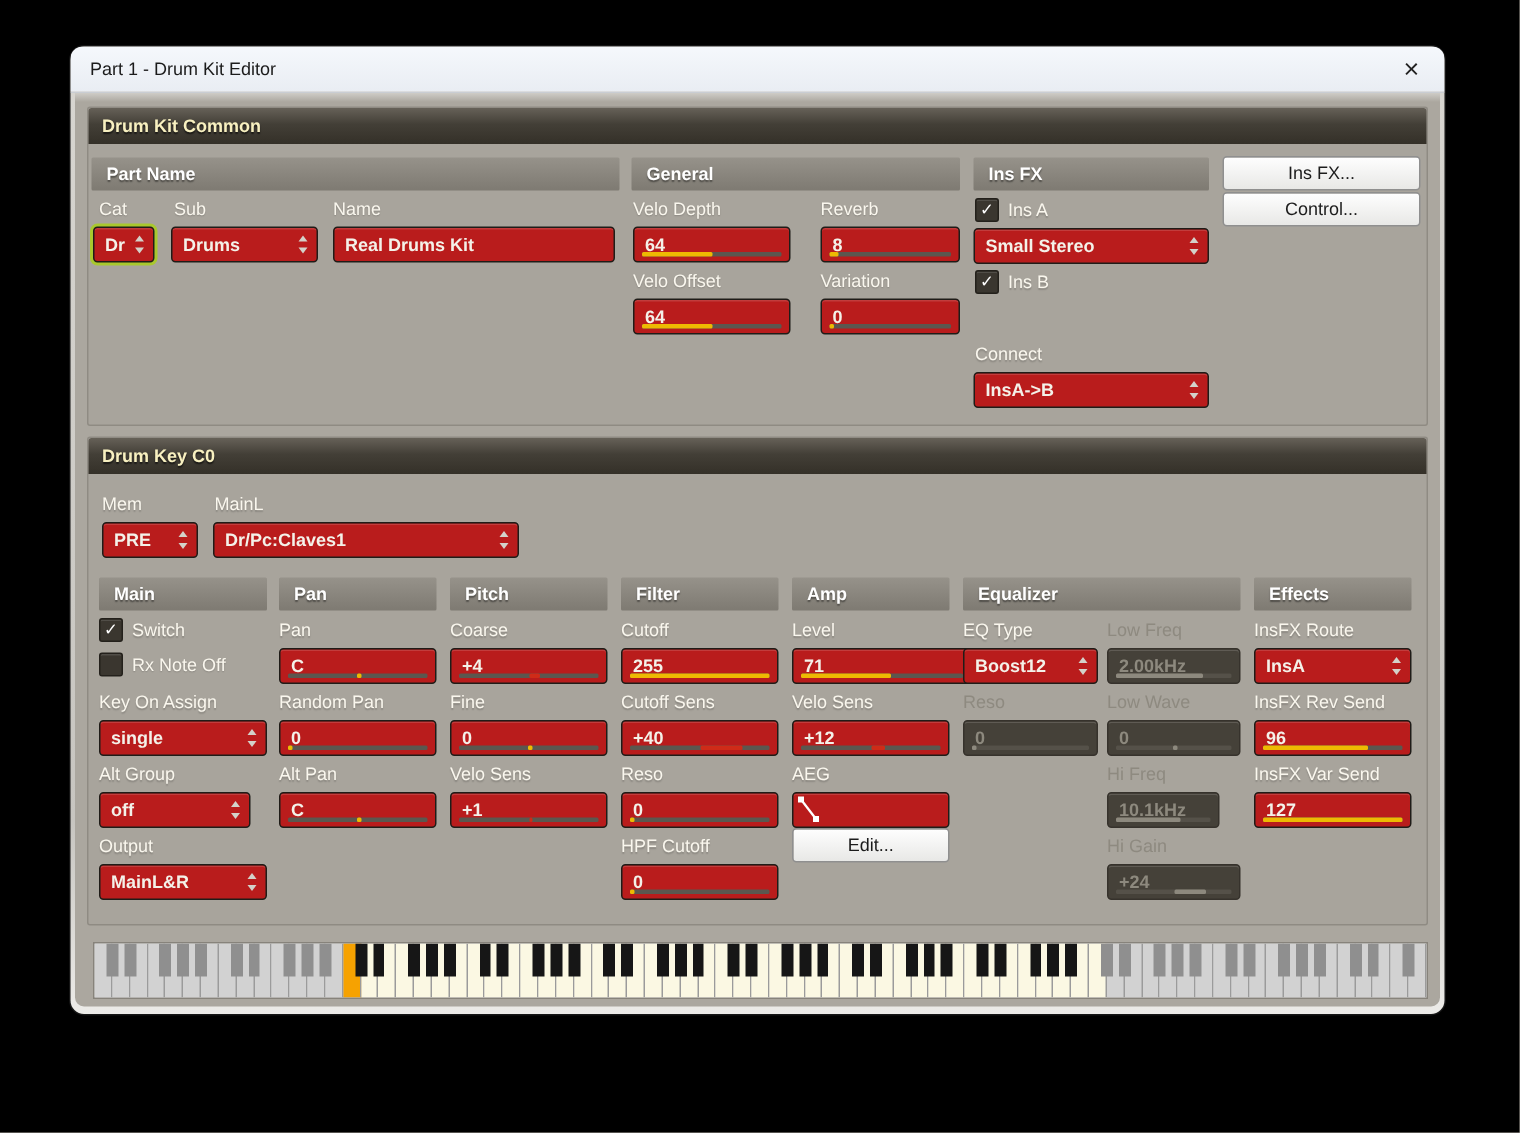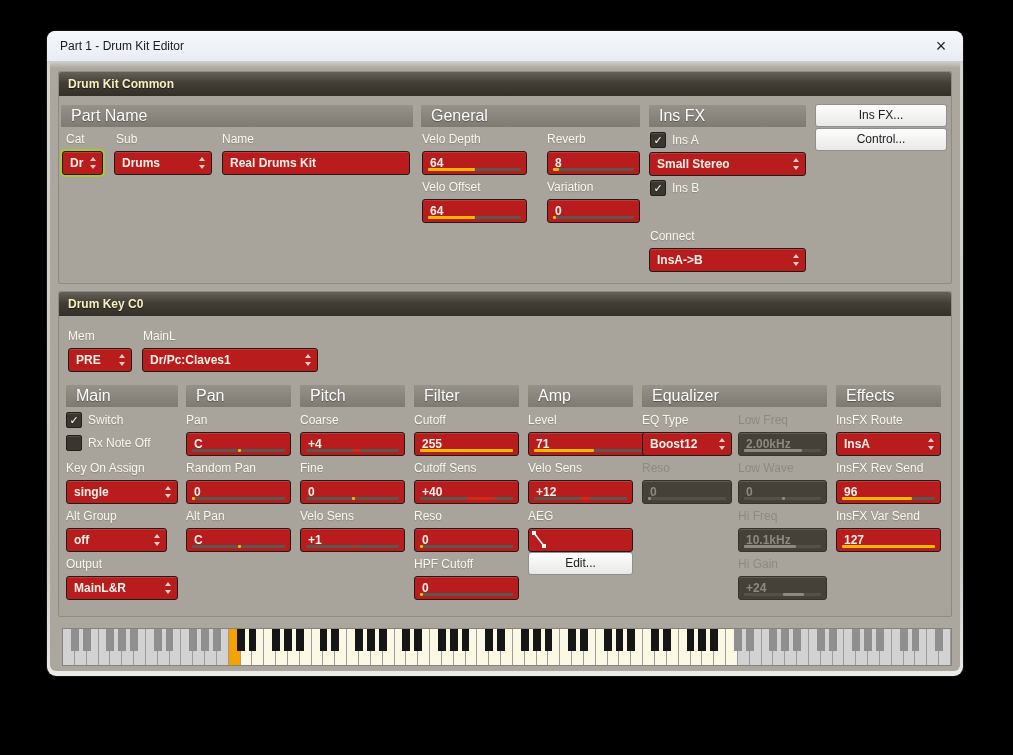--- a/index.html
+++ b/index.html
@@ -17,21 +17,21 @@
   .content{position:absolute;left:3px;top:31px;width:910px;height:609px;background:#aba79f;border-radius:0 0 6px 6px}
   .content::before{content:"";position:absolute;left:0;top:0;right:0;height:6px;
                    background:linear-gradient(180deg,rgba(210,208,203,.9),rgba(171,167,159,0))}
   .group{position:absolute;background:#a8a49c;border:1px solid #8f8b83;border-radius:2px;
          box-shadow:inset 0 1px 0 rgba(255,255,255,.18)}
   .group-hdr{position:absolute;left:0;top:0;right:0;height:24px;
              background:linear-gradient(180deg,#666158,#433f37 45%,#343028);
              border-radius:2px 2px 0 0;color:#f8f0c0;font-weight:bold;font-size:12px;line-height:24px;
              padding-left:9px;box-sizing:border-box;text-shadow:0 1px 1px rgba(0,0,0,.6);white-space:nowrap}
   .sub-hdr{position:absolute;height:22px;background:linear-gradient(180deg,#96928a,#7e7a72);
-           color:#fff;font-weight:normal;font-size:16px;line-height:22px;padding-left:10px;
+           color:#fff;font-weight:bold;font-size:12px;line-height:22px;padding-left:10px;
            box-sizing:border-box;border-radius:1px;text-shadow:0 1px 1px rgba(0,0,0,.4);white-space:nowrap}
   .lbl{position:absolute;font-size:12px;color:#faf7ee;text-shadow:0 1px 1px rgba(0,0,0,.18);white-space:nowrap}
   .lbl.dis{color:#8e8a80;text-shadow:none}
   .field{position:absolute;height:24px;background:#b91c1c;border:1px solid #1f1c18;border-radius:3px;
          box-sizing:border-box;box-shadow:inset 0 1px 0 rgba(255,255,255,.14)}
   .field .val{position:absolute;left:7px;top:0;line-height:22px;font-size:12px;font-weight:bold;
               color:#f4f1e9;white-space:nowrap}
   .field.dis{background:#454139;border-color:#36322c}
   .field.dis .val{color:#8d897e}
   .field.focus{box-shadow:0 0 0 2px #a9c82e,inset 0 1px 0 rgba(255,255,255,.14)}
@@ -137,21 +137,21 @@
     <div class="group" style="left:8px;top:229px;width:892px;height:324px">
       <div class="group-hdr">Drum Key C0</div>
     </div>
 
     <span class="lbl" style="left:18px;top:267px">Mem</span>
     <span class="lbl" style="left:93px;top:267px">MainL</span>
     <div class="field" style="left:18px;top:286px;width:64px">
       <span class="val">PRE</span>
       <span class="spin"></span>
     </div>
-    <div class="field" style="left:92px;top:286px;width:176px">
+    <div class="field" style="left:92px;top:286px;width:204px">
       <span class="val">Dr/Pc:Claves1</span>
       <span class="spin"></span>
     </div>
 
     <div class="sub-hdr" style="left:16px;top:323px;width:112px">Main</div>
     <div class="sub-hdr" style="left:136px;top:323px;width:105px">Pan</div>
     <div class="sub-hdr" style="left:250px;top:323px;width:105px">Pitch</div>
     <div class="sub-hdr" style="left:364px;top:323px;width:105px">Filter</div>
     <div class="sub-hdr" style="left:478px;top:323px;width:105px">Amp</div>
     <div class="sub-hdr" style="left:592px;top:323px;width:185px">Equalizer</div>
@@ -294,21 +294,21 @@
         </span>
     </div>
     <span class="lbl dis" style="left:688px;top:399px">Low Wave</span>
     <div class="field dis" style="left:688px;top:418px;width:89px">
       <span class="val">0</span>
       <span class="track">
           <span class="fill" style="background: rgb(141, 137, 126); left: calc(50% - 1px); width: 3px;"></span>
         </span>
     </div>
     <span class="lbl dis" style="left:688px;top:447px">Hi Freq</span>
-    <div class="field dis" style="left:688px;top:466px;width:89px">
+    <div class="field dis" style="left:688px;top:466px;width:75px">
       <span class="val">10.1kHz</span>
       <span class="track">
           <span class="fill" style="background: rgb(141, 137, 126); left: 0px; width: 68%;"></span>
         </span>
     </div>
     <span class="lbl dis" style="left:688px;top:495px">Hi Gain</span>
     <div class="field dis" style="left:688px;top:514px;width:89px">
       <span class="val">+24</span>
       <span class="track">
           <span class="fill" style="background: rgb(141, 137, 126); left: 50%; width: 28%;"></span>

